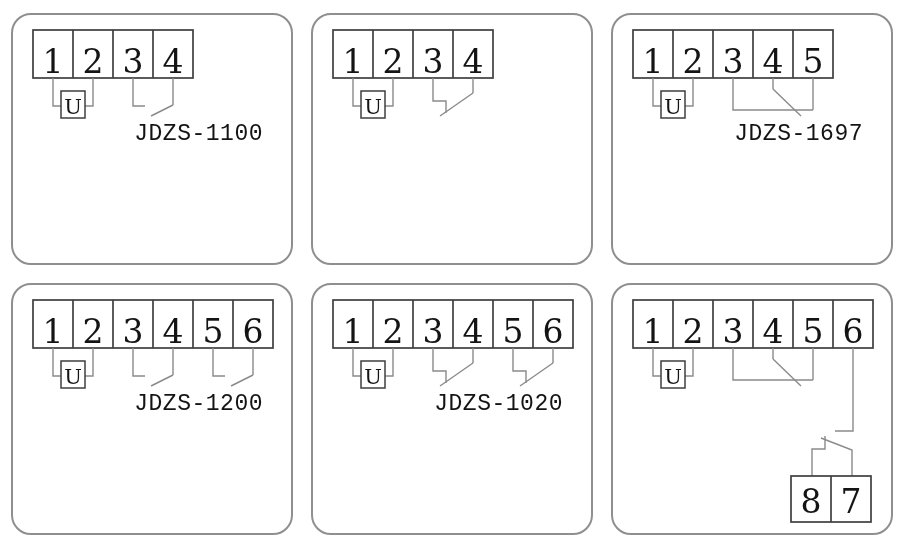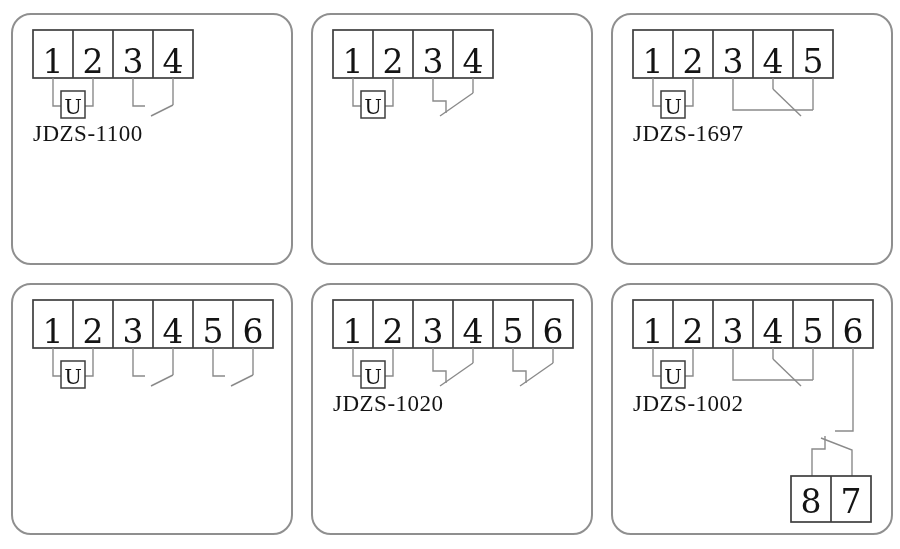--- a/index.html
+++ b/index.html
@@ -7,22 +7,22 @@
     position:relative;width:900px;height:549px;background:#ffffff;overflow:hidden;
     font-family:"Liberation Sans", sans-serif;
   }
   .panel{
     position:absolute;width:282px;height:252px;box-sizing:border-box;
     border:2px solid #8f8f8f;border-radius:20px;background:#ffffff;
   }
   .panel svg{position:absolute;left:0;top:0;}
   .model-label{
     position:absolute;left:20px;top:106px;width:230px;height:28px;
-    text-align:left;font-size:23px;letter-spacing:0.5px;color:#141414;
-    font-family:Liberation Serif, serif;white-space:nowrap;
+    text-align:right;font-size:23px;letter-spacing:0.5px;color:#141414;
+    font-family:Liberation Mono, monospace;white-space:nowrap;
   }
   .term-digit{
     font-family:"DejaVu Serif", serif;
     fill:#141414;
   }
 </style>
 </head>
 <body>
 
 <div class="canvas">
@@ -106,20 +106,21 @@
         <path d="M80,63 V91 H72" fill="none" stroke="#8a8a8a" stroke-width="1.4"></path>
         <rect x="48" y="76" width="24" height="27" fill="#ffffff" stroke="#3f3f3f" stroke-width="1.5"></rect>
         <text x="60" y="99" text-anchor="middle" font-size="21" class="term-digit">U</text>
         <path d="M120,63 V91 H132" fill="none" stroke="#8a8a8a" stroke-width="1.4"></path>
         <path d="M160,63 V90" fill="none" stroke="#8a8a8a" stroke-width="1.4"></path>
         <path d="M160,90 L138,101" fill="none" stroke="#8a8a8a" stroke-width="1.4"></path>
         <path d="M200,63 V91 H212" fill="none" stroke="#8a8a8a" stroke-width="1.4"></path>
         <path d="M240,63 V90" fill="none" stroke="#8a8a8a" stroke-width="1.4"></path>
         <path d="M240,90 L218,101" fill="none" stroke="#8a8a8a" stroke-width="1.4"></path>
       </svg>
+      <div class="model-label">JDZS-1200</div>
     </div>
     <div class="panel" style="left: 311px; top: 283px;">
       <svg width="282" height="252" viewBox="0 0 282 252">
         <rect x="20" y="15" width="240" height="48" fill="none" stroke="#3f3f3f" stroke-width="1.7"></rect>
         <line x1="60" y1="15" x2="60" y2="63" stroke="#3f3f3f" stroke-width="1.7"></line>
         <line x1="100" y1="15" x2="100" y2="63" stroke="#3f3f3f" stroke-width="1.7"></line>
         <line x1="140" y1="15" x2="140" y2="63" stroke="#3f3f3f" stroke-width="1.7"></line>
         <line x1="180" y1="15" x2="180" y2="63" stroke="#3f3f3f" stroke-width="1.7"></line>
         <line x1="220" y1="15" x2="220" y2="63" stroke="#3f3f3f" stroke-width="1.7"></line>
         <text x="40" y="58" text-anchor="middle" font-size="33" class="term-digit">1</text>
@@ -164,15 +165,14 @@
         <path d="M160,63 V74" fill="none" stroke="#8a8a8a" stroke-width="1.4"></path>
         <path d="M160,74 L188,101" fill="none" stroke="#8a8a8a" stroke-width="1.4"></path>
         <path d="M240,63 V146 H222" fill="none" stroke="#8a8a8a" stroke-width="1.4"></path>
         <path d="M239,191 V165 L208,153" fill="none" stroke="#8a8a8a" stroke-width="1.4"></path>
         <path d="M199,191 V164 H212 V151" fill="none" stroke="#8a8a8a" stroke-width="1.4"></path>
         <rect x="178" y="191" width="80" height="46" fill="none" stroke="#3f3f3f" stroke-width="1.7"></rect>
         <line x1="218" y1="191" x2="218" y2="237" stroke="#3f3f3f" stroke-width="1.7"></line>
         <text x="198" y="228" text-anchor="middle" font-size="33" class="term-digit">8</text>
         <text x="238" y="228" text-anchor="middle" font-size="33" class="term-digit">7</text>
       </svg>
-      <div class="model-label">JDZS-1002</div>
     </div>
   </div>
 
 </body></html>

